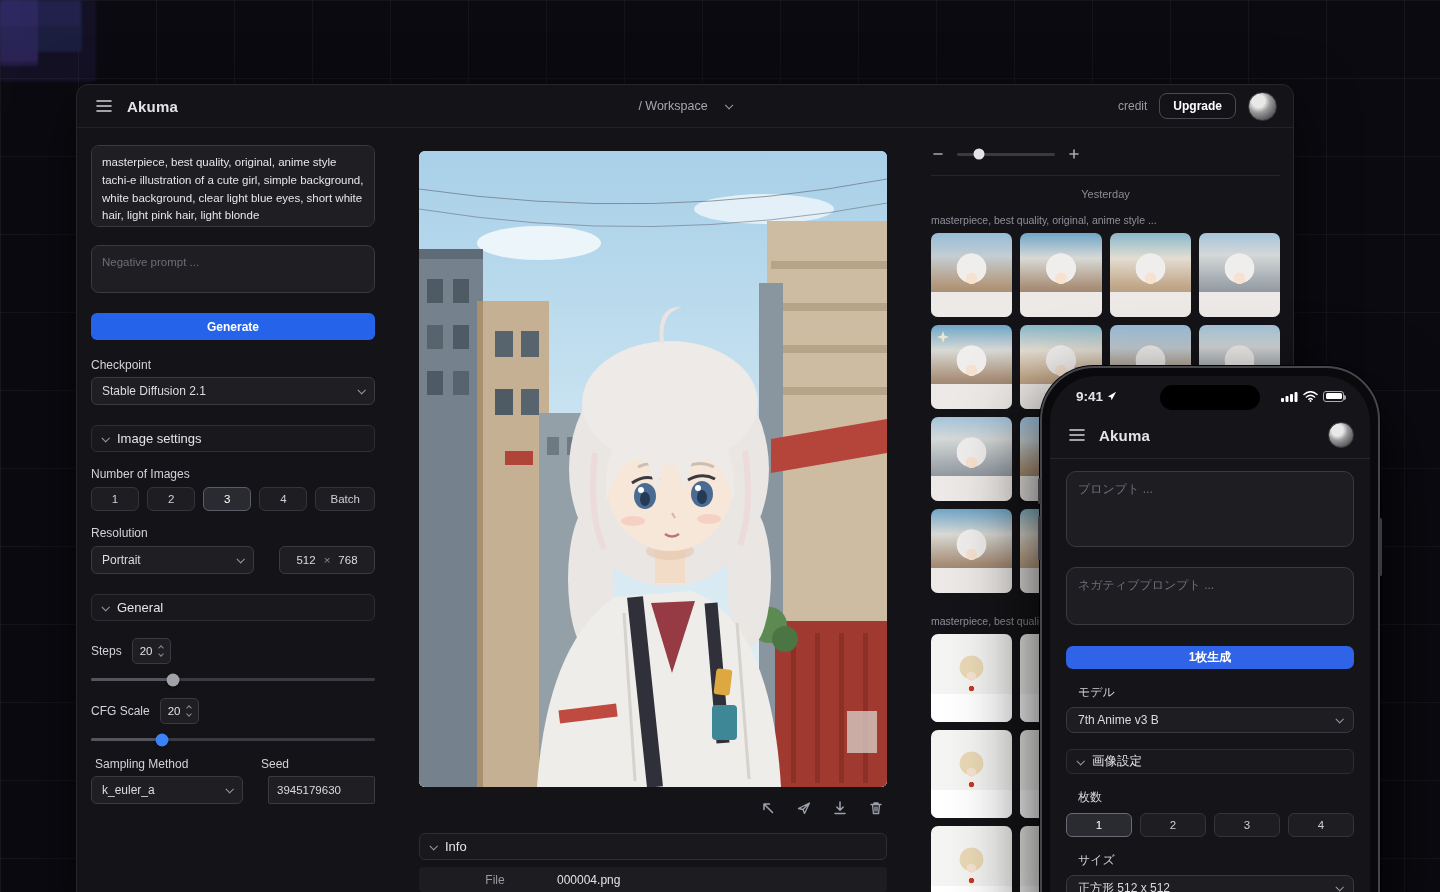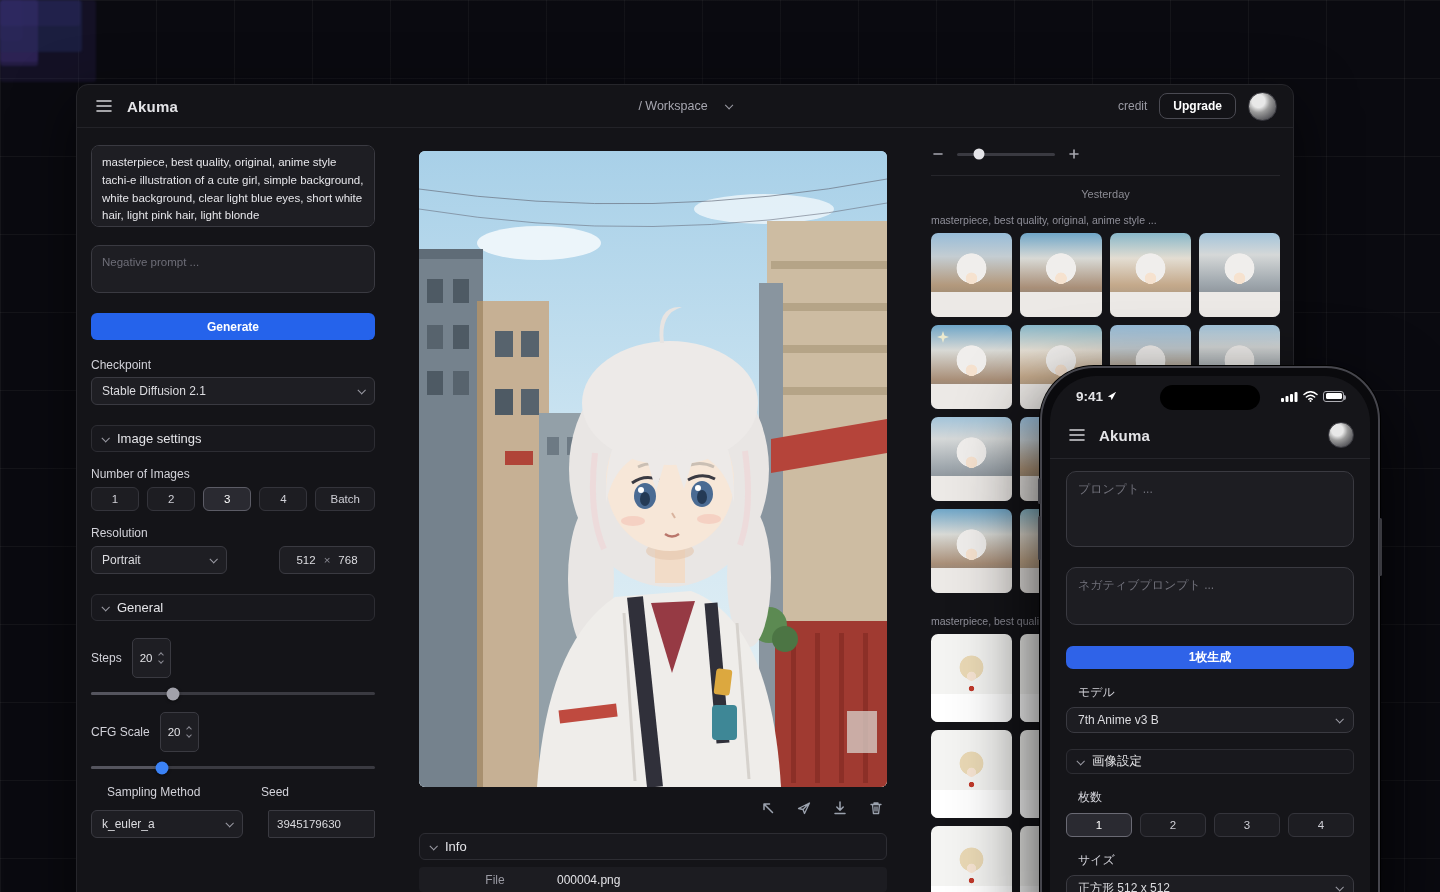--- a/index.html
+++ b/index.html
@@ -61,41 +61,41 @@
     transform:rotate(45deg) translateY(-1px); display:inline-block; flex:none; }
   .sec-head { height:27px; margin-top:20px; border:1px solid #2d2d33; background:#18181d;
     border-radius:6px; display:flex; align-items:center; gap:9px; padding:0 10px;
     font-size:13px; color:#e4e4e8; cursor:pointer; }
   .numrow { display:flex; gap:8px; margin-top:6px; }
   .numbtn { flex:1; height:24px; background:#1d1d22; border:1px solid #34343b; border-radius:6px;
     color:#cfcfd6; font-size:11.5px; cursor:pointer; }
   .numbtn.sel { background:#2a2a31; border-color:#5c5c66; color:#fff; }
   .numbtn.wide { flex:1.25; }
   .resrow { display:flex; margin-top:6px; align-items:center; }
-  .resrow .select { width:136px; margin-top:0; }
+  .resrow .select { width:163px; margin-top:0; }
   .resbox { margin-left:auto; width:96px; height:28px; background:#1e1e23; border:1px solid #3a3a41;
     border-radius:6px; display:flex; align-items:center; justify-content:center; gap:8px;
     font-size:11.5px; color:#dcdce0; }
   .sliderrow { display:flex; align-items:center; gap:10px; margin-top:17px; }
   .sliderrow .lbl { margin-top:0; }
   .stepper { display:flex; align-items:center; gap:7px; background:#1e1e23; border:1px solid #3a3a41;
-    border-radius:5px; padding:13px 7px; font-size:11.5px; color:#e2e2e6; cursor:pointer; }
+    border-radius:5px; padding:6px 7px; font-size:11.5px; color:#e2e2e6; cursor:pointer; }
   .stepper .arrows { display:flex; flex-direction:column; gap:2px; }
   .tchev { width:4px; height:4px; border-right:1.2px solid #8b8b94; border-bottom:1.2px solid #8b8b94; display:block; }
   .tchev.up { transform:rotate(-135deg); }
   .tchev.down { transform:rotate(45deg); }
   .slider { position:relative; height:3px; background:#3a3a41; border-radius:2px; margin-top:14px; cursor:pointer; }
   .slider .fill { position:absolute; left:0; top:0; height:100%; background:#55555e; border-radius:2px; }
   .slider .knob { position:absolute; top:50%; transform:translate(-50%,-50%); width:13px; height:13px;
     border-radius:50%; background:#a1a1aa; box-shadow:0 1px 3px rgba(0,0,0,.5); }
   .slider .knob.blue { background:#3b82f6; }
   .duo-labels { position:relative; margin-top:16px; height:14px; }
-  .duo-labels .lbl { margin-top:0; position:absolute; left:16px; }
+  .duo-labels .lbl { margin-top:0; position:absolute; left:4px; }
   .duo-labels .lbl.seed { left:170px; }
-  .duorow { display:flex; margin-top:11px; }
+  .duorow { display:flex; margin-top:5px; }
   .duorow .select { width:152px; margin-top:0; }
   .seed-input { margin-left:auto; width:107px; height:28px; background:#1e1e23; border:1px solid #3a3a41;
     border-radius:2px; color:#dcdce0; font-size:11.5px; padding:0 8px;
     font-family:"Liberation Sans", sans-serif; }
 
   
   .viewer { position:absolute; left:342px; top:66px; width:468px; }
   .main-image { width:468px; height:636px; border-radius:6px; overflow:hidden; background:#bcd8e8; }
   .img-toolbar { display:flex; justify-content:flex-end; gap:14px; margin-top:9px; height:24px; align-items:center; }
   .icon-btn { width:22px; height:22px; display:flex; align-items:center; justify-content:center;

